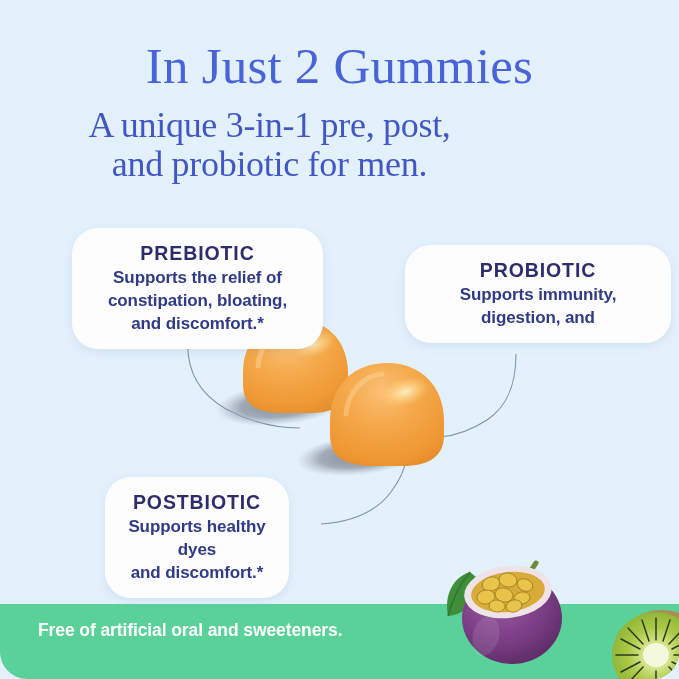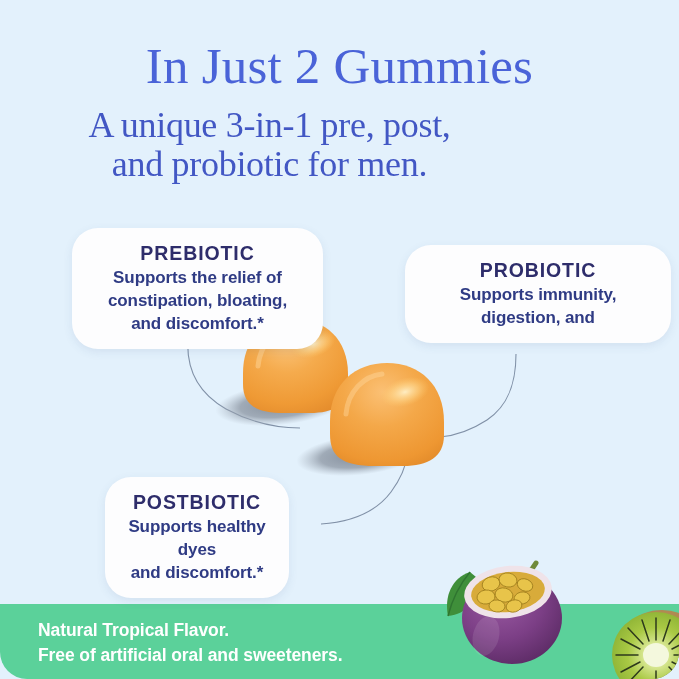--- a/index.html
+++ b/index.html
@@ -220,21 +220,20 @@
   <div class="card" id="card-postbiotic">
     <div class="card-title">POSTBIOTIC</div>
     <div class="card-body">
       <span>Supports healthy dyes</span>
       <span>and discomfort.*</span>
     </div>
   </div>
 
   <div id="footer-band"></div>
   <div class="footer-text">
-    <span>Natural Tropical Flavor.</span>
     <span>Free of artificial oral and sweeteners.</span>
   </div>
 
   <svg id="fruits" viewBox="0 0 679 679">
     <defs>
       <radialGradient id="pfSkin" cx="38%" cy="30%" r="78%">
         <stop offset="0%" stop-color="#9a5aa2"></stop>
         <stop offset="55%" stop-color="#7c3f86"></stop>
         <stop offset="100%" stop-color="#5a2a63"></stop>
       </radialGradient>

